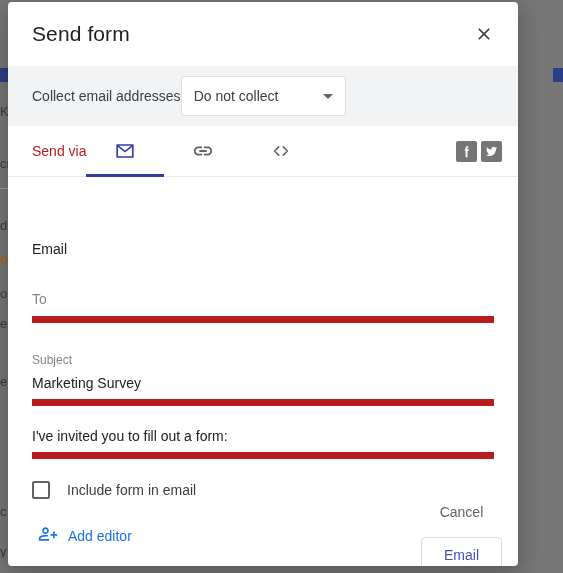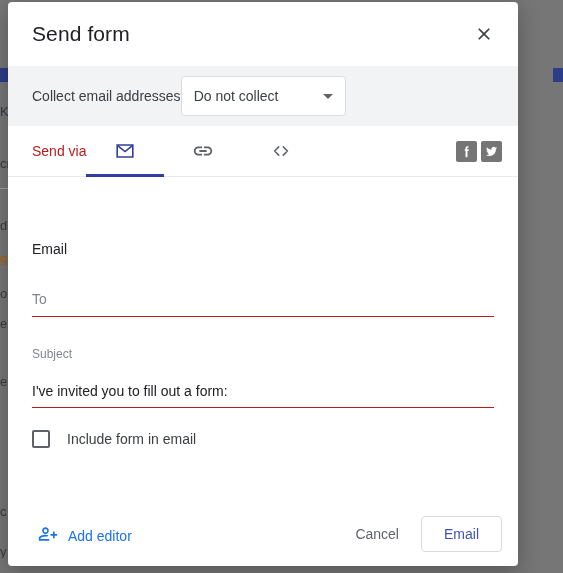--- a/index.html
+++ b/index.html
@@ -206,21 +206,21 @@
   }
   .field-label-small {
     font-size: 12px;
     color: #80868b;
     margin-bottom: 8px;
     display: block;
   }
   .field-input {
     width: 100%;
     border: none;
-    border-bottom: 1px solid #b91c1c;
+    border-bottom: 7px solid #b91c1c;
     outline: none;
     font-family: "Liberation Sans", sans-serif;
     font-size: 14px;
     color: #202124;
     padding: 0 0 8px 0;
     background: transparent;
     display: block;
   }
   .field-input::placeholder { color: #80868b; }
   .field.to-field { margin-bottom: 30px; }
@@ -261,20 +261,21 @@
     font-size: 14px;
     padding: 6px 8px;
     border-radius: 4px;
   }
   .add-editor svg { display: block; margin-right: 10px; }
   .footer-actions {
     margin-left: auto;
     display: flex;
     align-items: center;
     gap: 8px;
+    flex-direction: column;
   }
   .btn-text {
     background: transparent;
     border: none;
     font-family: "Liberation Sans", sans-serif;
     font-size: 14px;
     color: #5f6368;
     padding: 9px 14px;
     border-radius: 4px;
     cursor: pointer;
@@ -378,20 +379,21 @@
 
   <div class="dlg-body">
     <div class="section-title">Email</div>
 
     <div class="field to-field">
       <input class="field-input" type="text" placeholder="To" style="">
     </div>
 
     <div class="field">
       <label class="field-label-small">Subject</label>
+      <input class="field-input" type="text" value="Marketing Survey" style="">
     </div>
 
     <div class="field">
       <input class="field-input" type="text" value="I've invited you to fill out a form:" style="">
     </div>
 
     <div class="checkbox-row">
       <div class="checkbox-box"></div>
       <span class="checkbox-label">Include form in email</span>
     </div>

